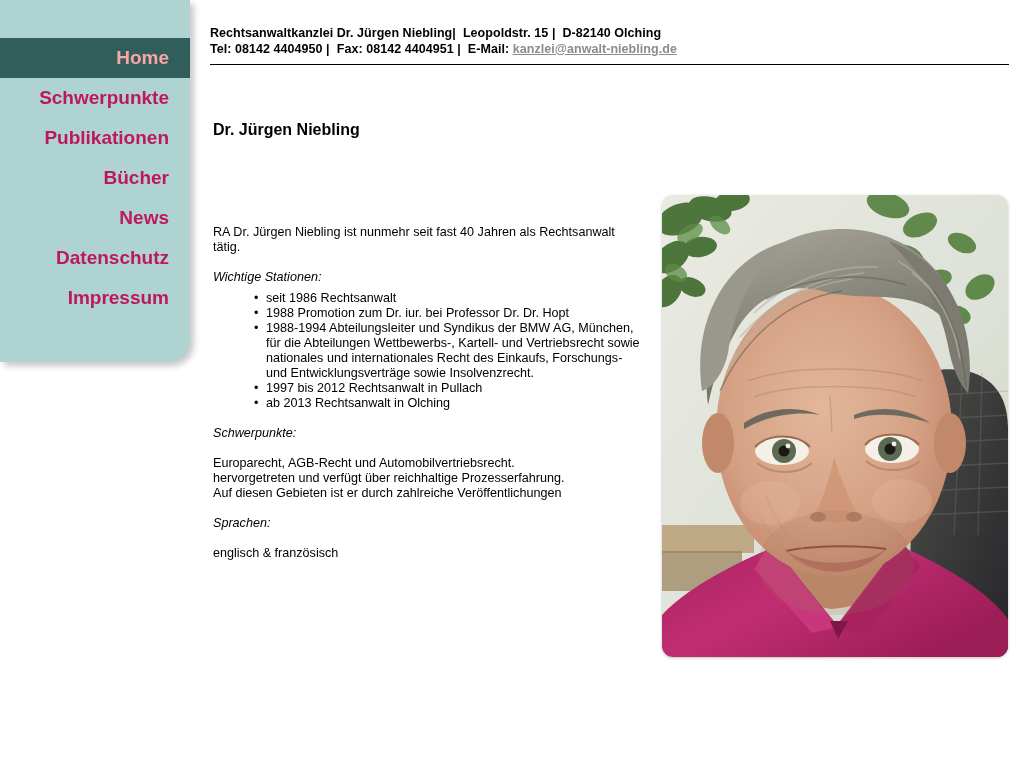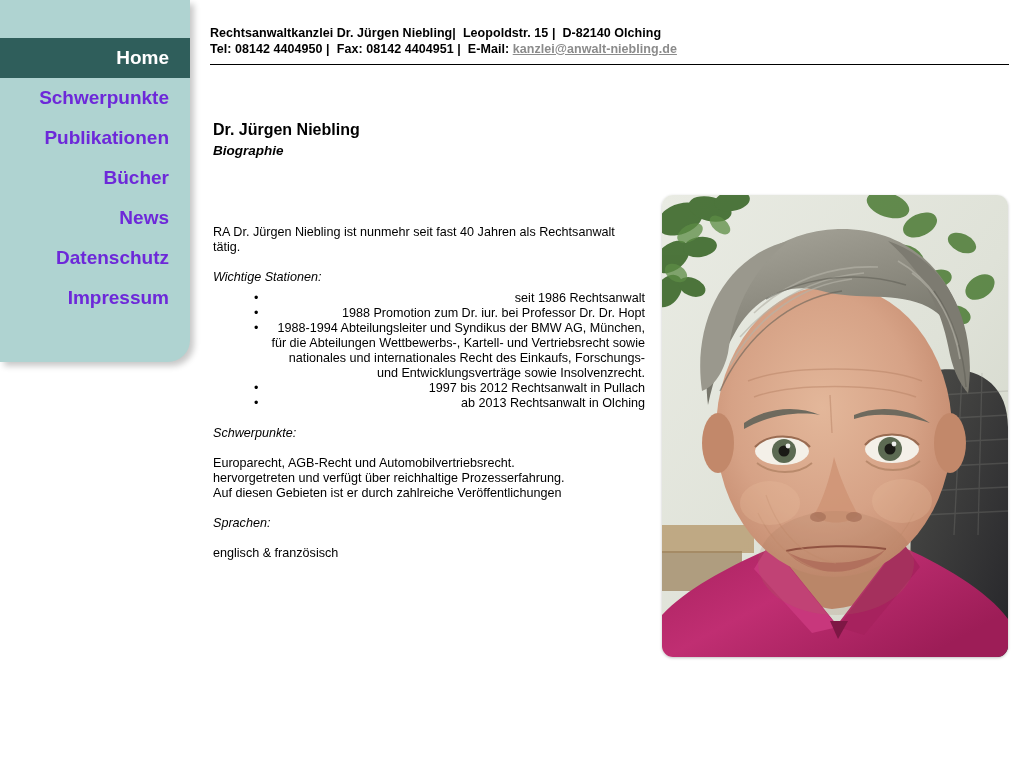--- a/index.html
+++ b/index.html
@@ -28,28 +28,28 @@
     box-shadow: 4px 4px 6px rgba(0,0,0,0.22);
     z-index: 5;
   }
   .nav-item {
     height: 40px;
     line-height: 40px;
     text-align: right;
     padding-right: 21px;
     font-size: 19px;
     font-weight: bold;
-    color: #6d28d9;
+    color: #be185d;
     box-sizing: border-box;
     white-space: nowrap;
     cursor: pointer;
   }
   .nav-item.active {
     background: #2f5e5b;
-    color: #ffffff;
+    color: #fca5a5;
   }
   #nav-spacer {
     height: 38px;
   }
 
   
   #main {
     position: absolute;
     left: 210px;
     top: 0;
@@ -111,21 +111,20 @@
   }
   #body-text p { margin: 0; }
   .spacer-15 { height: 15px; }
   .italic-label {
     font-style: italic;
   }
   ul.stations {
     margin: 6px 0 0 0;
     padding-left: 41px;
     list-style: none;
-    text-align: right;
   }
   ul.stations li {
     position: relative;
     margin: 0;
     padding-left: 12px;
     line-height: 15px;
   }
   ul.stations li::before {
     content: "\2022";
     position: absolute;
@@ -188,21 +187,20 @@
       <span>Fax: 08142 4404951</span>&nbsp;<span class="sep">|</span>&nbsp;
       <span>E-Mail:</span>
       <a id="email-link" href="#">kanzlei@anwalt-niebling.de</a>
     </div>
   </div>
 
   <div id="header-rule"></div>
 
   <div id="content">
     <h1 id="page-title">Dr. Jürgen Niebling</h1>
-    <h2 id="page-subtitle">Biographie</h2>
   </div>
 
   <div id="body-text">
 
     <p>RA Dr. Jürgen Niebling ist nunmehr seit fast 40 Jahren als Rechtsanwalt tätig.</p>
 
     <div class="spacer-15"></div>
 
     <p class="italic-label">Wichtige Stationen:</p>
 

